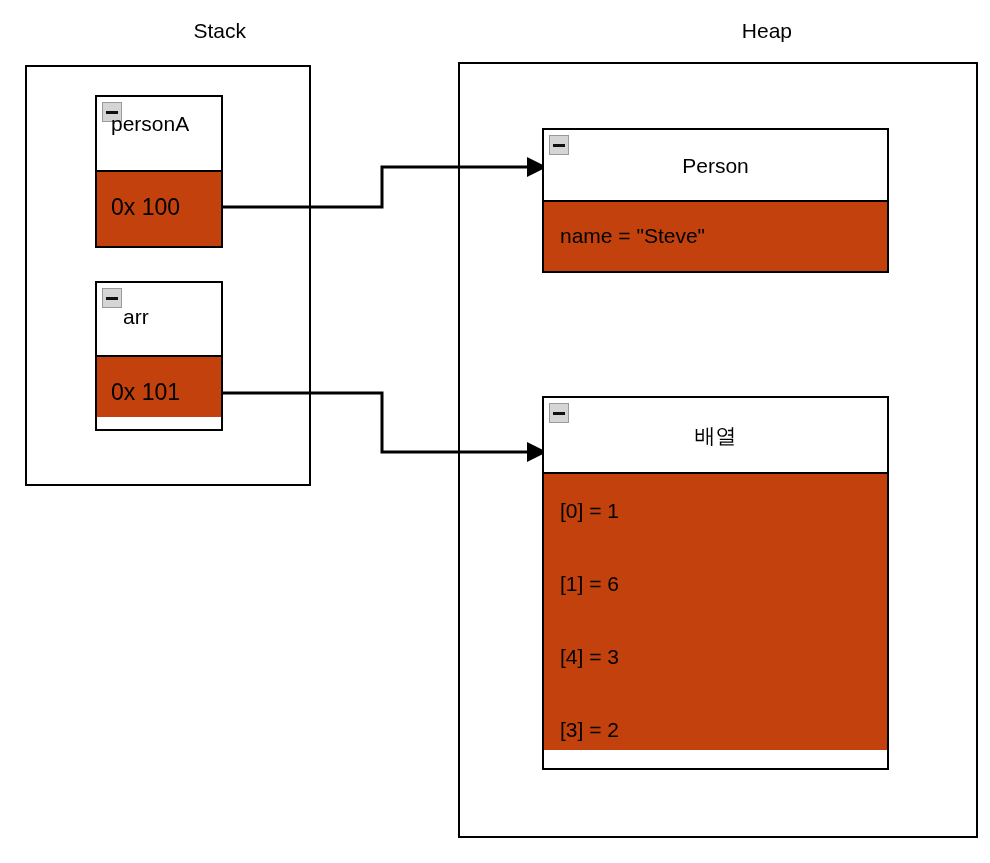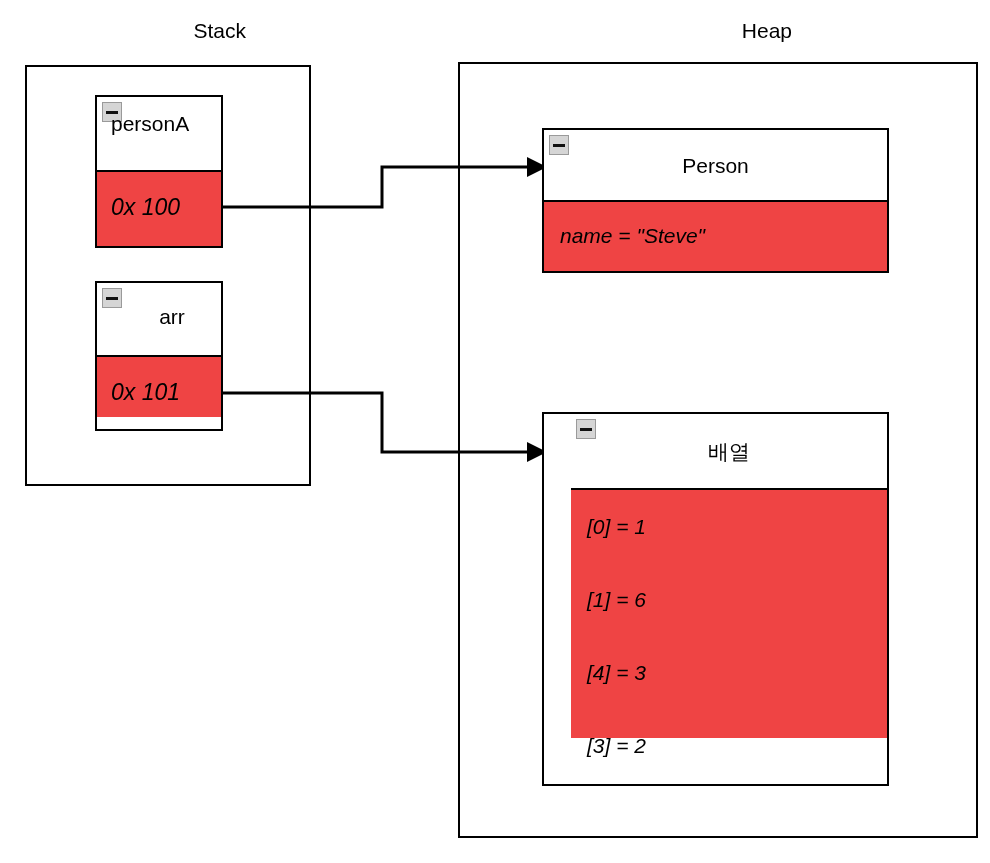--- a/index.html
+++ b/index.html
@@ -57,22 +57,21 @@
     box-sizing: border-box;
     border-bottom: 2px solid #000000;
     background: #ffffff;
     display: flex;
     align-items: center;
     justify-content: center;
   }
   .node-body {
     position: relative;
     box-sizing: border-box;
-    background: #ef4444;
-    font-style: italic;
+    background: #c2410c;
   }
 
   
   .collapse-icon {
     position: absolute;
     left: 5px;
     top: 5px;
     width: 20px;
     height: 20px;
     background: #d5d5d5;
@@ -105,21 +104,20 @@
     top: 16px;
     text-align: left;
     z-index: 5;
   }
   
   .title-nudge {
     position: absolute;
     left: 0;
     right: 0;
     top: 23px;
-    text-align: center;
     padding-left: 26px;
     box-sizing: border-box;
   }
 
   .slot-value {
     position: absolute;
     left: 14px;
     font-size: 23px;
     line-height: 23px;
     white-space: nowrap;
@@ -140,23 +138,23 @@
 
   #box-arr { left: 95px; top: 281px; width: 128px; height: 150px; }
   #box-arr .node-header { height: 74px; }
   #box-arr .node-body   { height: 60px; }
 
   
   #box-person { left: 542px; top: 128px; width: 347px; height: 145px; }
   #box-person .node-header { height: 72px; }
   #box-person .node-body   { height: 69px; }
 
-  #box-array { left: 542px; top: 412px; width: 347px; height: 374px; padding-left: 27px; }
+  #box-array { left: 542px; top: 396px; width: 347px; height: 374px; }
   #box-array .node-header { height: 76px; }
-  #box-array .node-body   { height: 248px; }
+  #box-array .node-body   { height: 276px; }
 
   
   #connectors {
     position: absolute;
     left: 0; top: 0;
     width: 990px;
     height: 863px;
     z-index: 2;
     pointer-events: none;
   }

